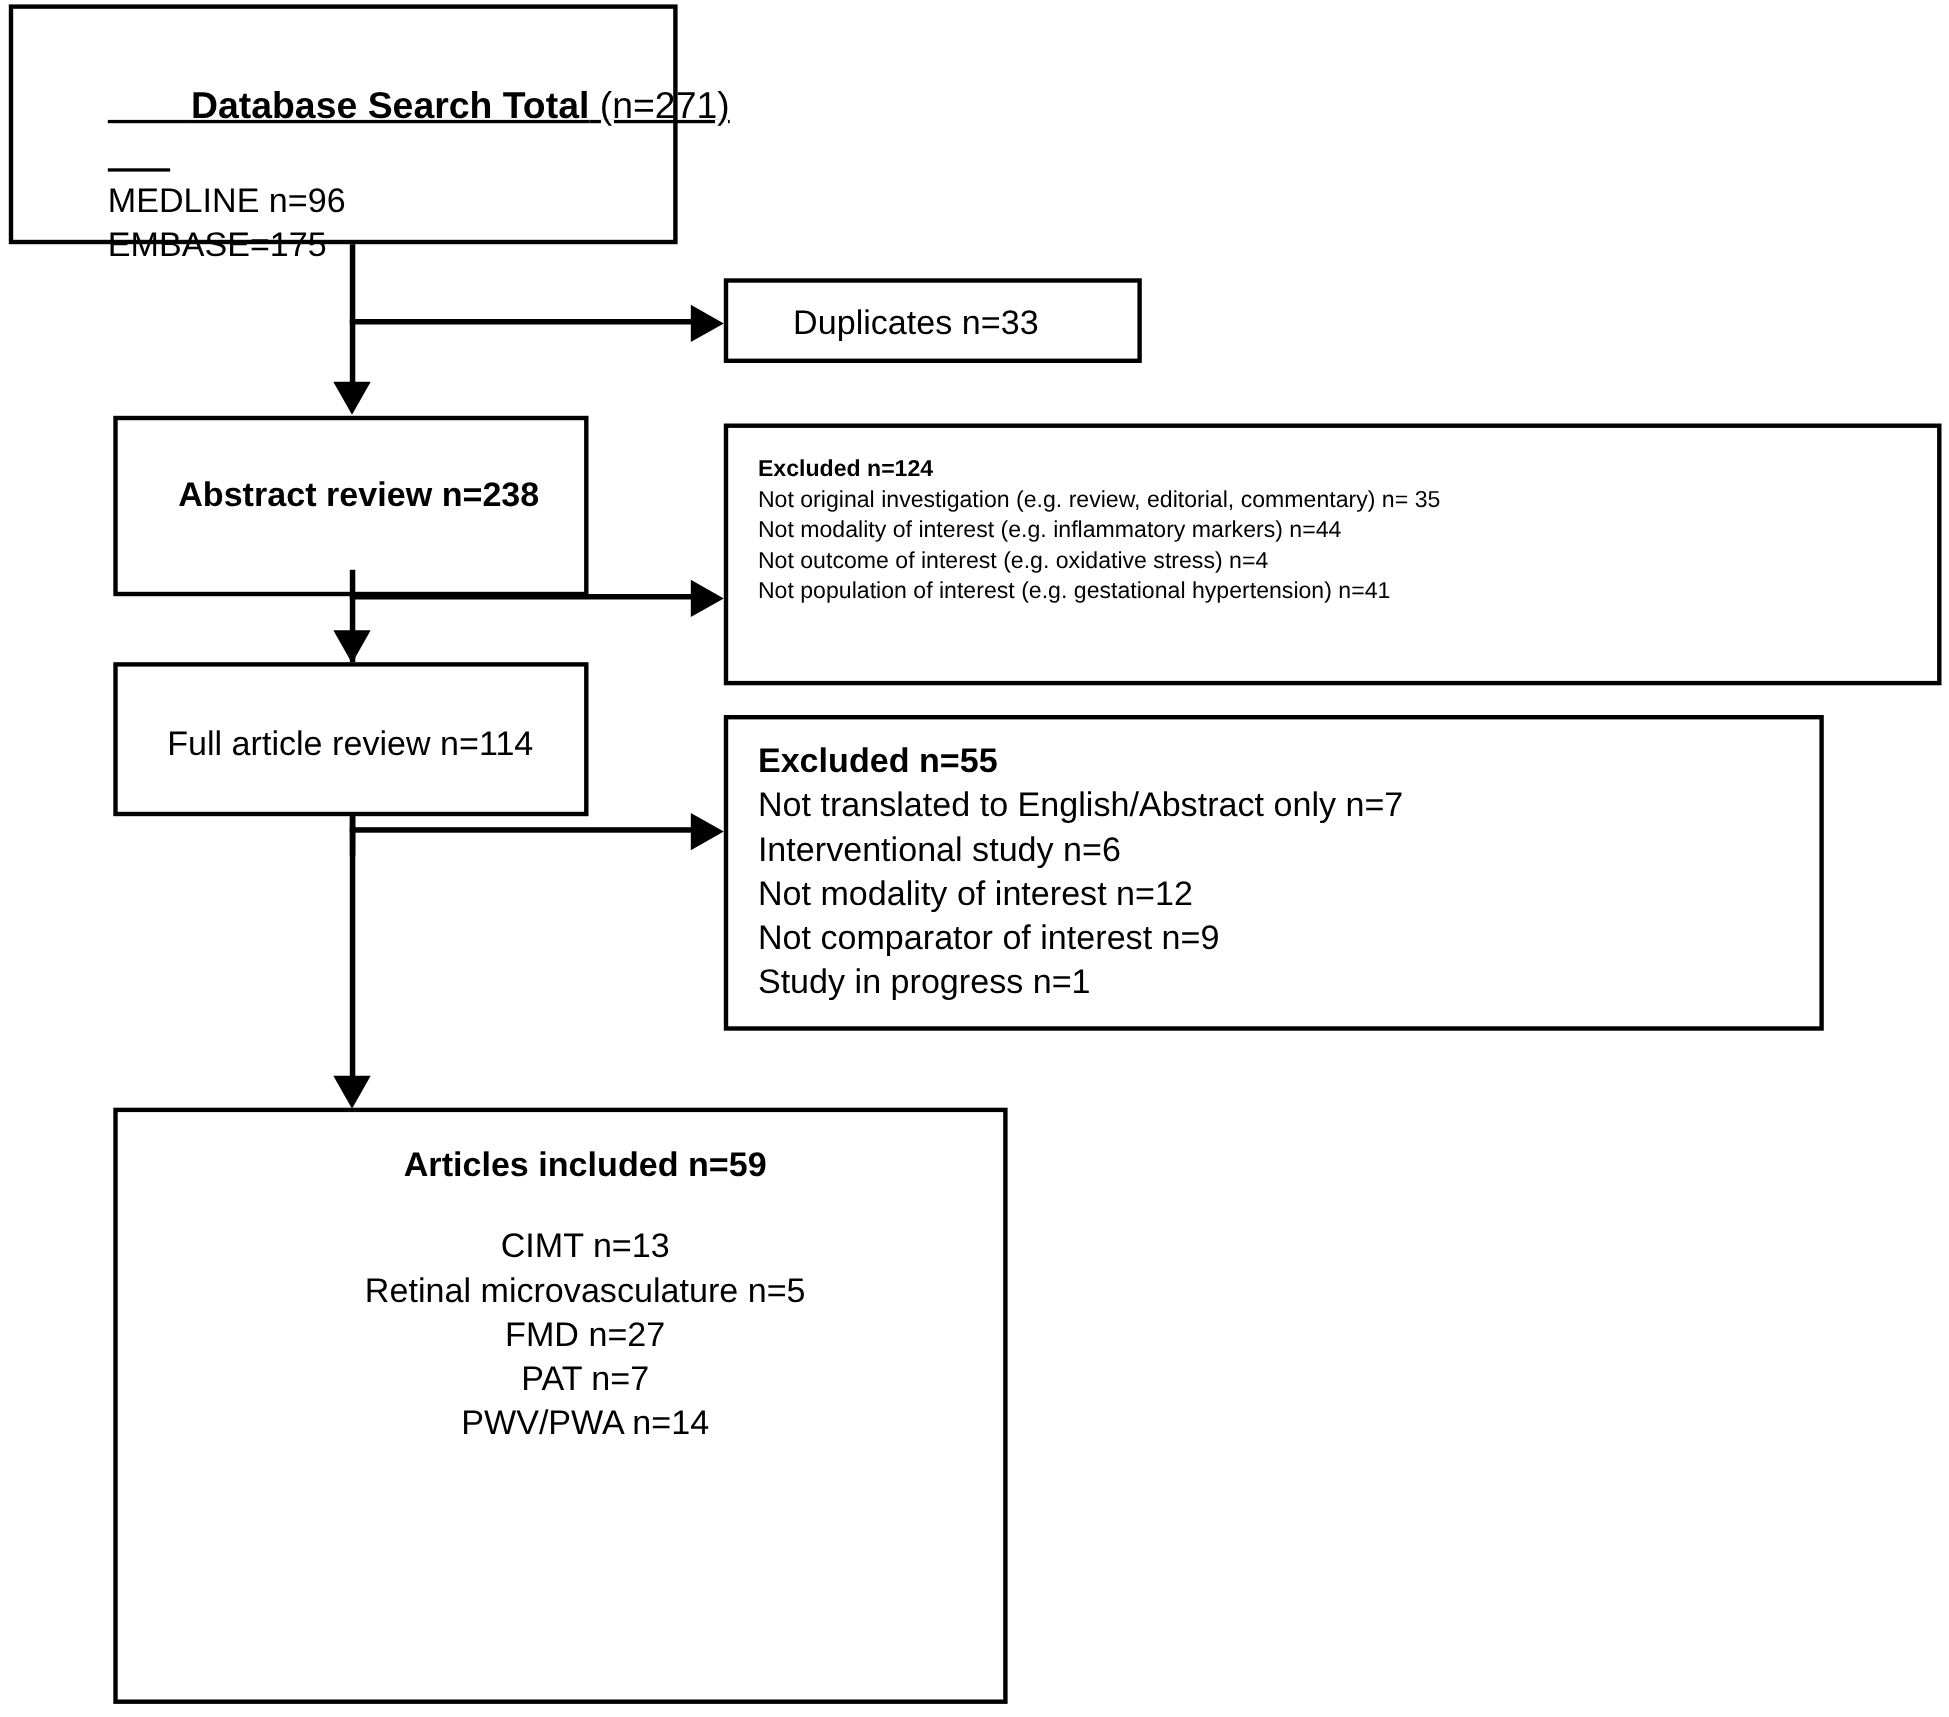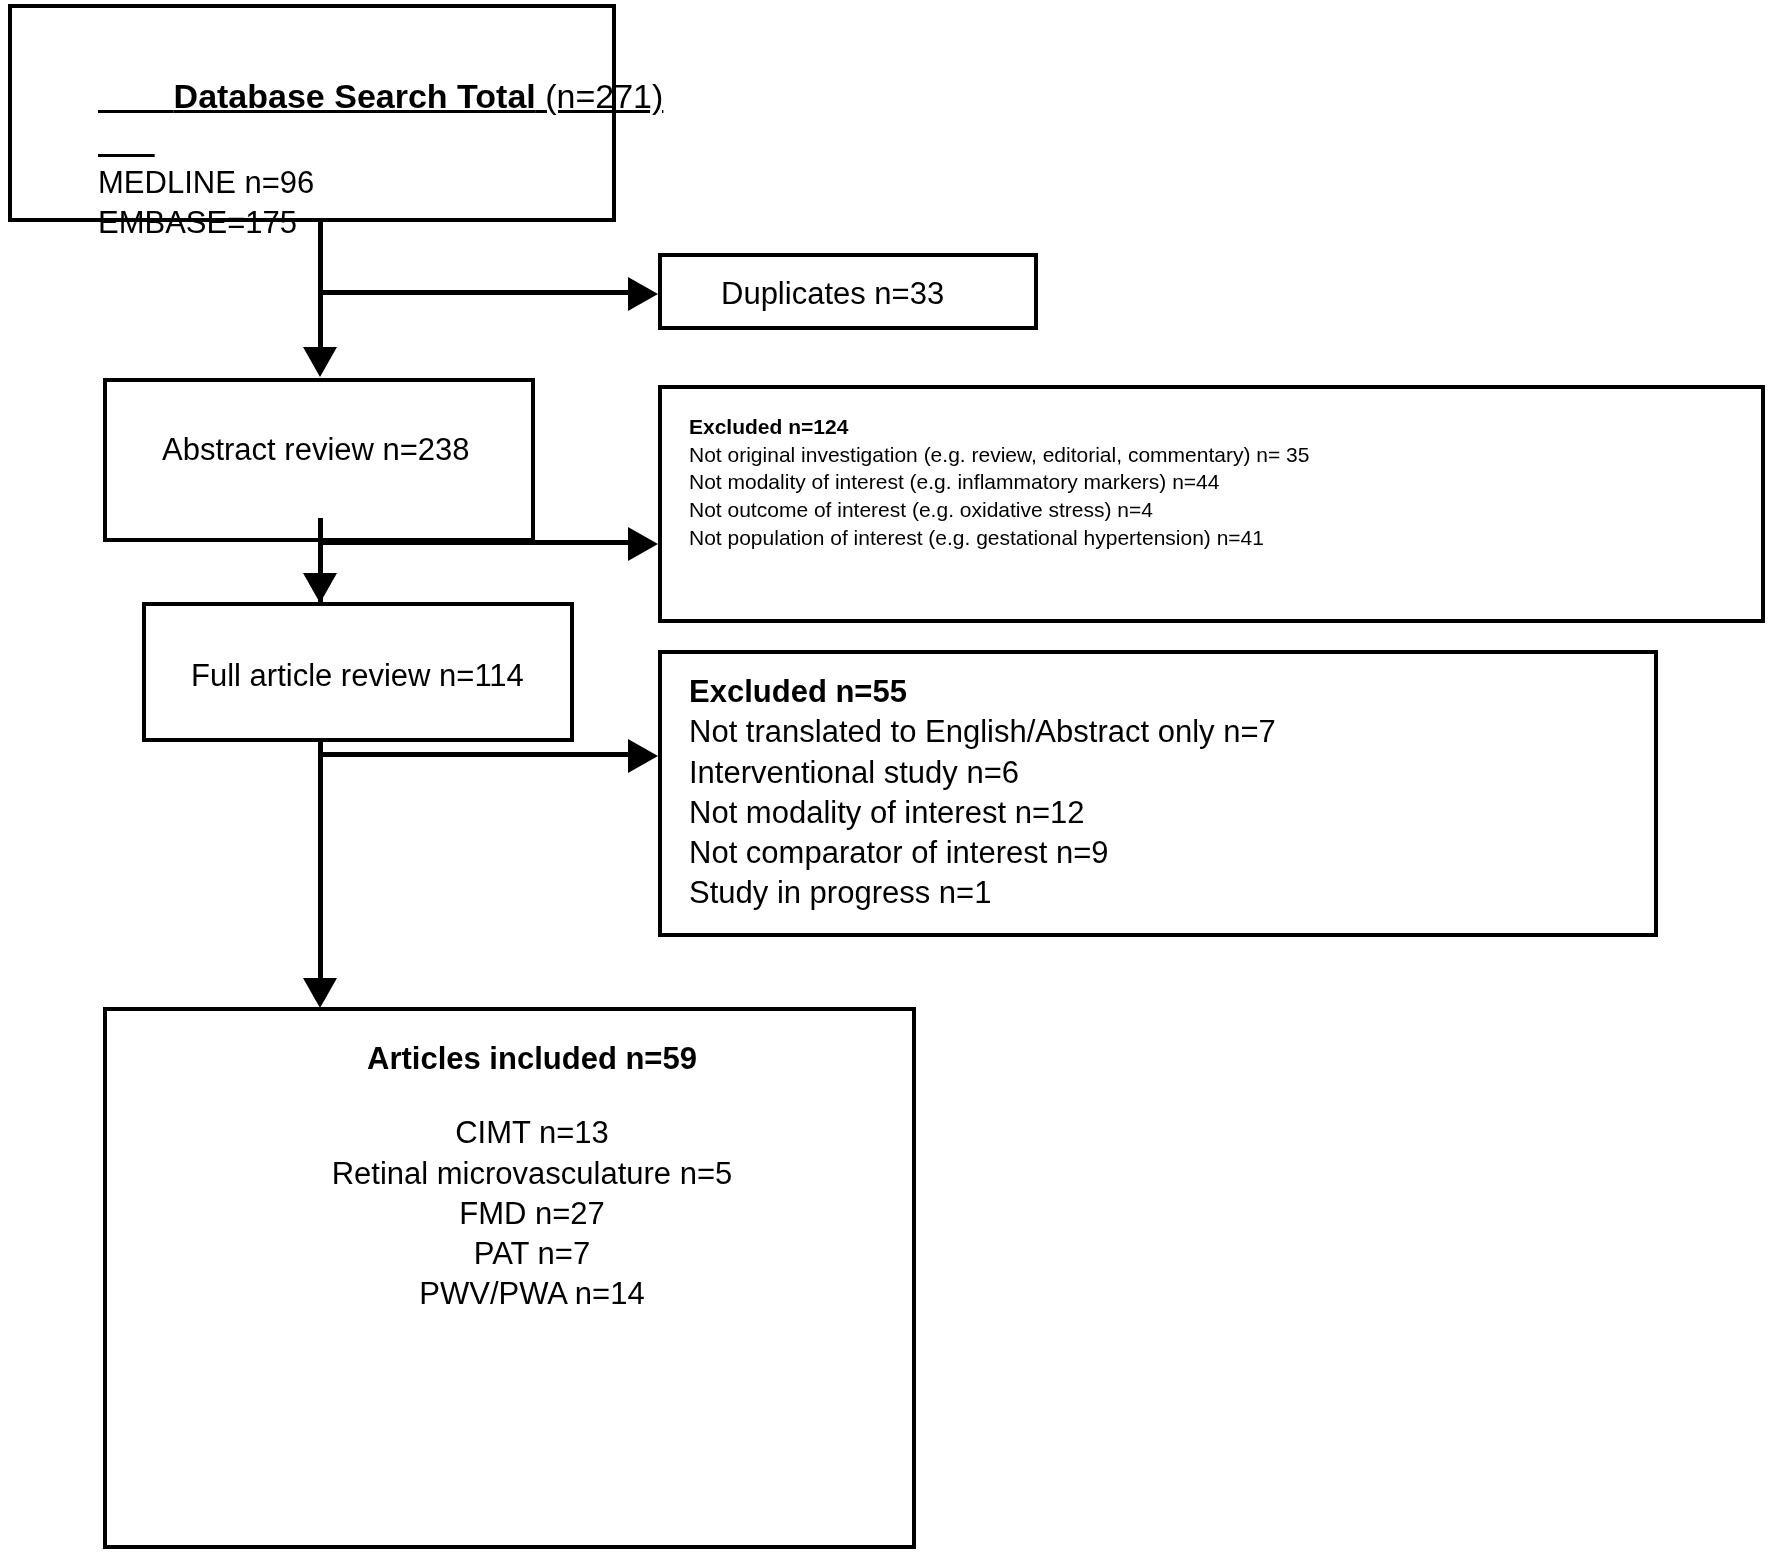--- a/index.html
+++ b/index.html
@@ -95,21 +95,21 @@
 
   <div class="hline" style="left:318px; top:290px; width:312px;"></div>
   <div class="arrow-right" style="left:628px; top:277px;"></div>
 
   <div class="node" style="left:658px; top:253px; width:380px; height:77px;">
     <div class="node-body" style="top:17px; left:59px;">
       <div class="line">Duplicates n=33</div>
     </div>
   </div>
 
-  <div class="node" style="left:103px; top:378px; width:432px; height:164px;">
+  <div class="node" style="left:103px; top:378px; width:432px; height:164px;font-weight:bold;">
     <div class="node-body" style="top:48px; left:55px;">
       <div class="line">Abstract review n=238</div>
     </div>
   </div>
 
   <div class="vline" style="left:318px; top:518px; height:260px;"></div>
   <div class="arrow-down" style="left:303px; top:573px;"></div>
 
   <div class="hline" style="left:318px; top:540px; width:312px;"></div>
   <div class="arrow-right" style="left:628px; top:527px;"></div>
@@ -117,21 +117,21 @@
   <div class="node" style="left:658px; top:385px; width:1107px; height:238px;">
     <div class="node-body" style="top:24px; left:27px;">
       <div class="line cond bold">Excluded n=124</div>
       <div class="line cond">Not original investigation (e.g. review, editorial, commentary) n= 35</div>
       <div class="line cond">Not modality of interest (e.g. inflammatory markers) n=44</div>
       <div class="line cond">Not outcome of interest (e.g. oxidative stress) n=4</div>
       <div class="line cond">Not population of interest (e.g. gestational hypertension) n=41</div>
     </div>
   </div>
 
-  <div class="node" style="left:103px; top:602px; width:432px; height:140px;margin-left:39px;">
+  <div class="node" style="left:103px; top:602px; width:432px; height:140px;">
     <div class="node-body" style="top:50px; left:45px;">
       <div class="line">Full article review n=114</div>
     </div>
   </div>
 
   <div class="vline" style="left:318px; top:742px; height:238px;"></div>
   <div class="arrow-down" style="left:303px; top:978px;"></div>
 
   <div class="hline" style="left:318px; top:752px; width:312px;"></div>
   <div class="arrow-right" style="left:628px; top:739px;"></div>

